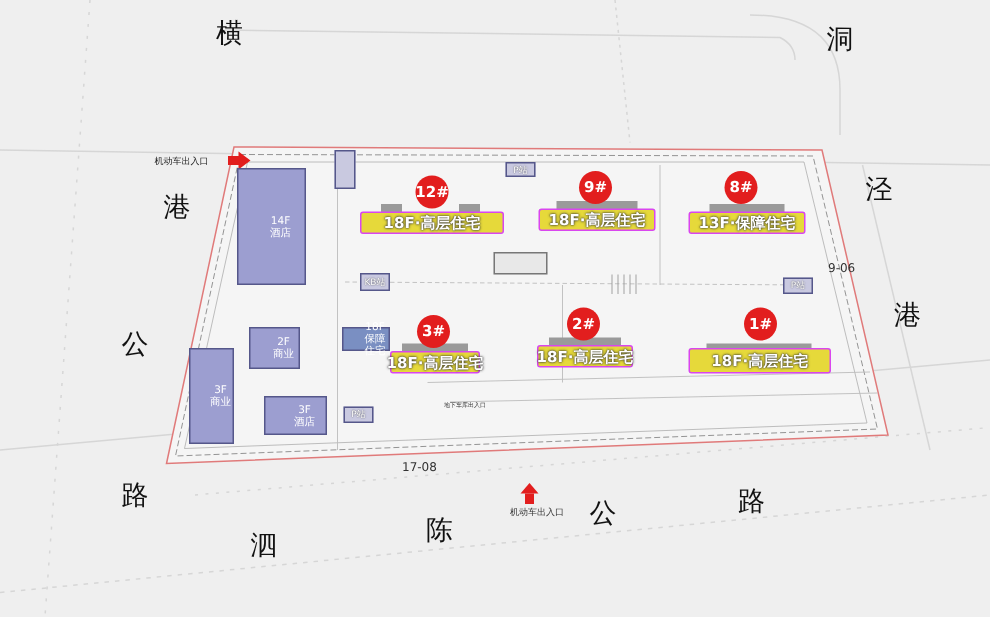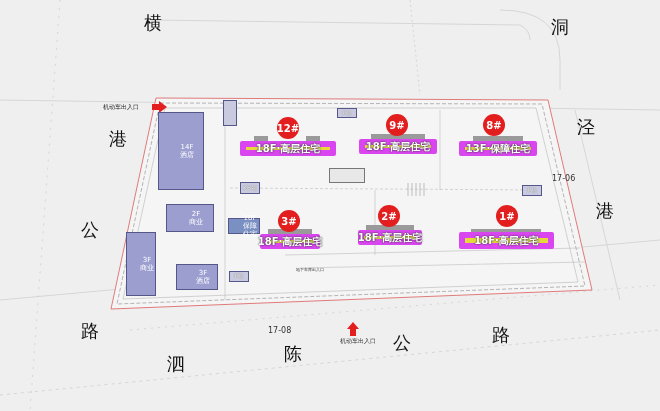--- a/index.html
+++ b/index.html
@@ -6,21 +6,21 @@
   body { width:660px; height:411px; overflow:hidden; background:#efefef; font-family:"DejaVu Sans", sans-serif; }
   #stage { position:relative; width:660px; height:411px; background:#efefef; }
   svg.base { position:absolute; left:0; top:0; }
   .road-char { position:absolute; font-size:18px; color:#111; font-weight:500; line-height:1; }
   .label-small { position:absolute; font-size:6px; color:#333; white-space:nowrap; }
   .lot-code { position:absolute; font-size:8px; color:#333; }
   .bld { position:absolute; background:#9c9ed0; border:1px solid #55578a; box-sizing:border-box; color:#fff; font-size:7px; text-align:center; display:flex; flex-direction:column; align-items:center; justify-content:center; line-height:1.15;padding-left:12px; }
   .bld.dark { background:#7a8fc2; }
   .facility { position:absolute; background:#c9c9e0; border:1px solid #55578a; box-sizing:border-box; font-size:6px; color:#fff; display:flex; align-items:center; justify-content:center; text-shadow:0 0 1px #333; }
   .tower { position:absolute; }
-  .tower .bar { position:absolute; left:0; right:0; bottom:0; height:15px; background:#e6d93a; border:6px solid #d946ef; box-sizing:border-box; border-radius:2px; display:flex; align-items:center; justify-content:center; color:#fff; font-size:10px; font-weight:bold; text-shadow:0 0 2px #333, 0 0 1px #333; white-space:nowrap; }
+  .tower .bar { position:absolute; left:0; right:0; bottom:0; height:15px; background:#e6d93a; border:1px solid #d946ef; box-sizing:border-box; border-radius:2px; display:flex; align-items:center; justify-content:center; color:#fff; font-size:10px; font-weight:bold; text-shadow:0 0 2px #333, 0 0 1px #333; white-space:nowrap; }
   .tower .core { position:absolute; bottom:13px; height:7px; background:#9a9a9a; }
   .tower .badge { position:absolute; width:22px; height:22px; border-radius:50%; background:#e21e1e; color:#fff; font-size:10px; font-weight:bold; display:flex; align-items:center; justify-content:center; }
   .entry { position:absolute; display:flex; align-items:center; gap:3px; font-size:6px; color:#222; white-space:nowrap; }
   .arrow-right { width:0; height:0; border-top:6px solid transparent; border-bottom:6px solid transparent; border-left:8px solid #e21e1e; position:relative; }
   .arrow-right::before { content:""; position:absolute; left:-15px; top:-3px; width:8px; height:6px; background:#e21e1e; }
   .arrow-up-wrap { position:absolute; display:flex; flex-direction:column; align-items:center; }
   .arrow-up { width:0; height:0; border-left:6px solid transparent; border-right:6px solid transparent; border-bottom:7px solid #e21e1e; }
   .arrow-up-stem { width:6px; height:7px; background:#e21e1e; }
   .ramp { position:absolute; border:1px solid #777; background:#e8e8e8; font-size:4px; color:#555; display:flex; align-items:center; justify-content:center; }
 </style>
@@ -70,39 +70,39 @@
   <span class="road-char" style="left:577px;top:118px;">泾</span>
   <span class="road-char" style="left:596px;top:202px;">港</span>
   <span class="road-char" style="left:109px;top:130px;">港</span>
   <span class="road-char" style="left:81px;top:221px;">公</span>
   <span class="road-char" style="left:81px;top:322px;">路</span>
   <span class="road-char" style="left:167px;top:355px;">泗</span>
   <span class="road-char" style="left:284px;top:345px;">陈</span>
   <span class="road-char" style="left:393px;top:334px;">公</span>
   <span class="road-char" style="left:492px;top:326px;">路</span>
 
-  <span class="lot-code" style="left:552px;top:174px;">17-06</span>
-  <span class="lot-code" style="left:268px;top:307px;margin-top:19px;">17-08</span>
+  <span class="lot-code" style="left:552px;top:174px;">9-06</span>
+  <span class="lot-code" style="left:268px;top:307px;">17-08</span>
 
   <div class="entry" style="left:103px;top:101px;">
     <span>机动车出入口</span>
     <span style="width:14px;"></span>
     <span class="arrow-right"></span>
   </div>
   <div class="arrow-up-wrap" style="left:347px;top:322px;">
     <span class="arrow-up"></span>
     <span class="arrow-up-stem"></span>
   </div>
   <span class="label-small" style="left:340px;top:337px;">机动车出入口</span>
 
   <div class="bld" style="left:158px;top:112px;width:46px;height:78px;">
     <span>14F</span>
     <span>酒店</span>
   </div>
-  <div class="bld" style="left:166px;top:204px;width:48px;height:28px;">
+  <div class="bld" style="left:166px;top:218px;width:34px;height:28px;">
     <span>2F</span>
     <span>商业</span>
   </div>
   <div class="bld" style="left:126px;top:232px;width:30px;height:64px;">
     <span>3F</span>
     <span>商业</span>
   </div>
   <div class="bld" style="left:176px;top:264px;width:42px;height:26px;">
     <span>3F</span>
     <span>酒店</span>

